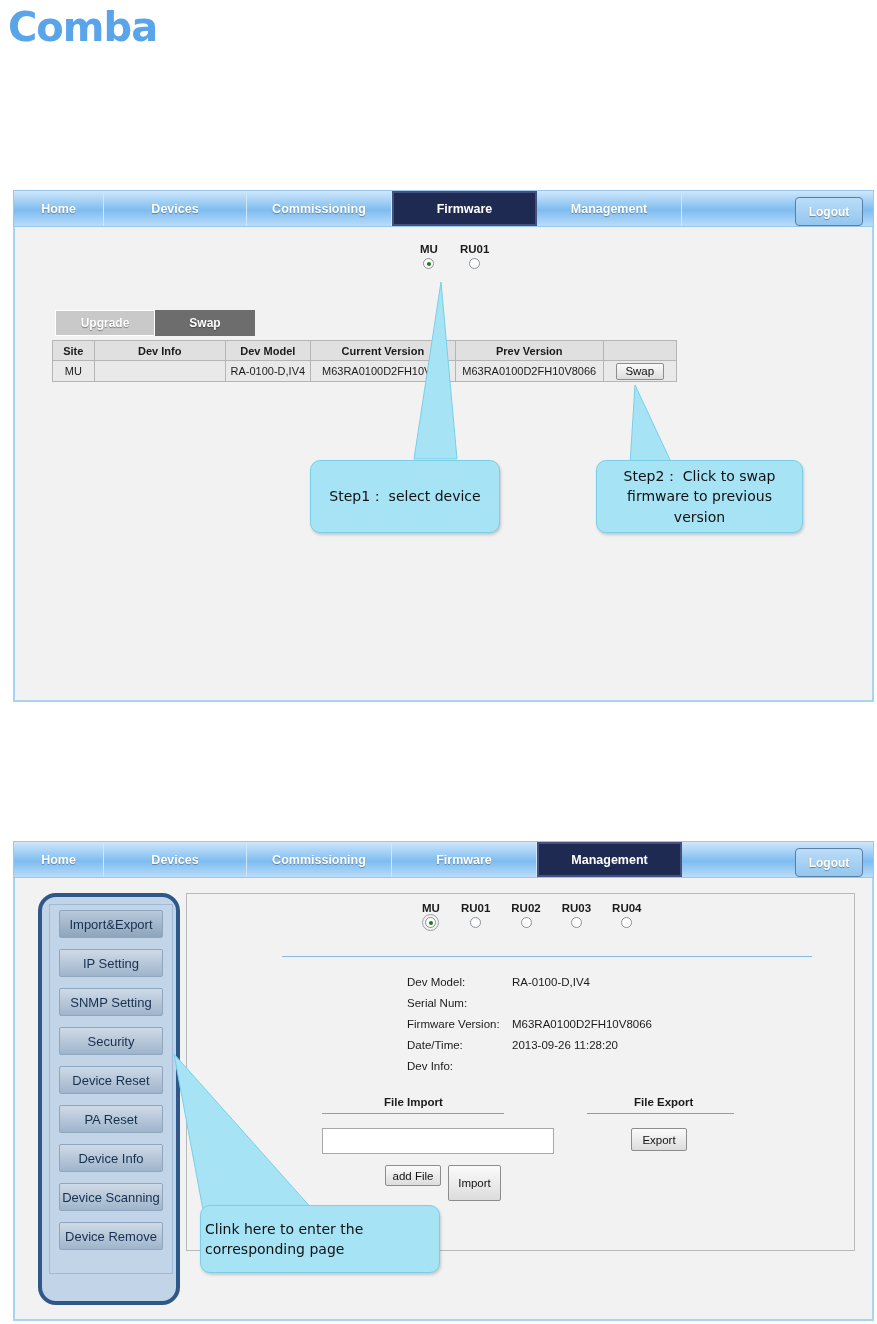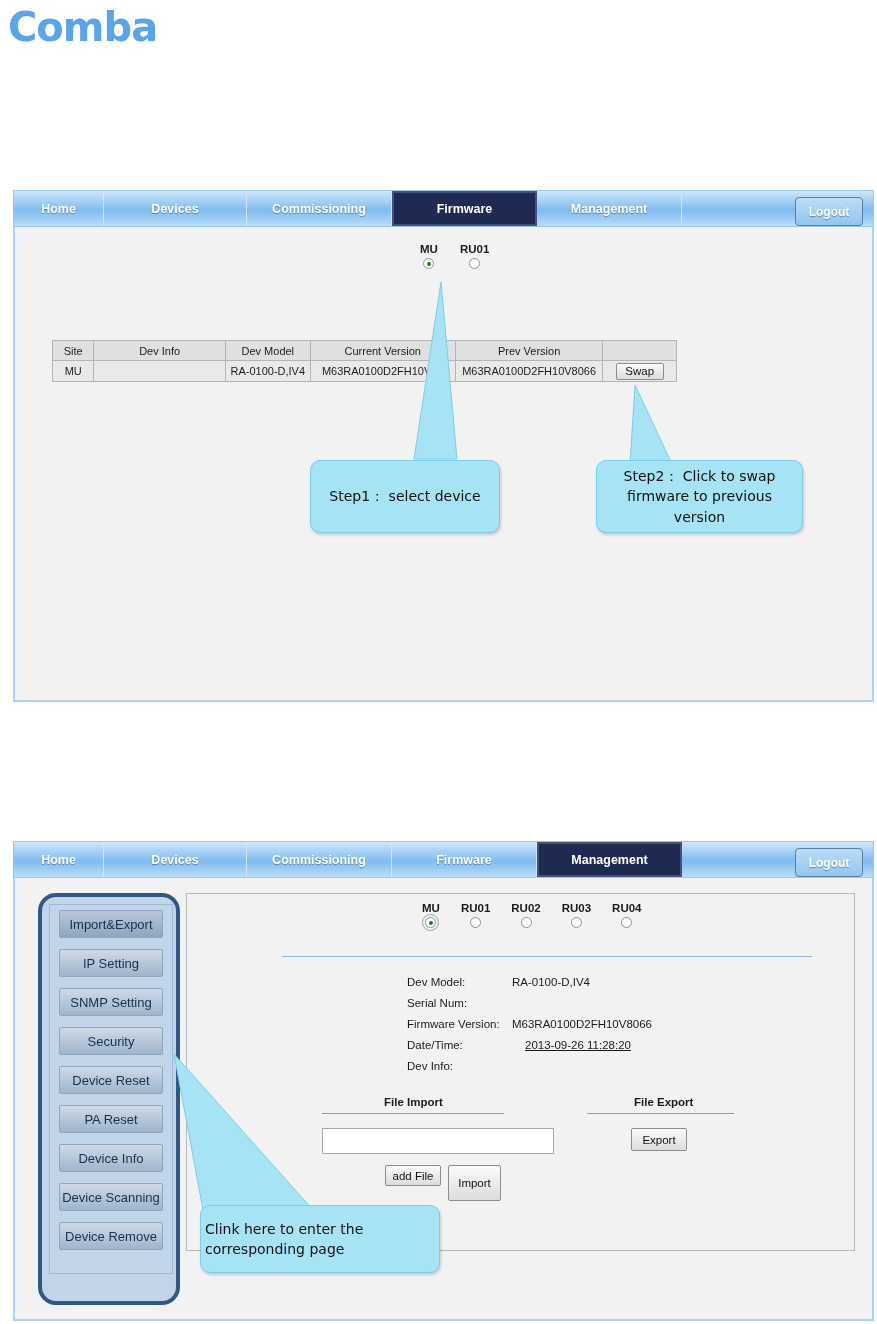--- a/index.html
+++ b/index.html
@@ -79,21 +79,21 @@
     background:#c9c9c9;border:1px solid #ffffff;box-sizing:border-box;cursor:pointer;
   }
   .subtab.active{background:#6d6d6d;border-color:#6d6d6d;}
   
   .fwtable{
     position:absolute;border-collapse:collapse;
     font-size:11px;color:#1b1b1b;background:#ffffff;
   }
   .fwtable th{
     background:#e0e0e0;border:1px solid #b5b5b5;
-    font-weight:normal;height:19px;padding:0 4px;
+    font-weight:bold;height:19px;padding:0 4px;
   }
   .fwtable td{
     background:#e9e9e9;border:1px solid #b5b5b5;
     height:20px;padding:0 4px;text-align:center;
   }
   .btn{
     display:inline-flex;align-items:center;justify-content:center;
     background:linear-gradient(to bottom,#fbfbfb,#dcdcdc);
     border:1px solid #8d8d8d;border-radius:2px;
     font-size:11.5px;color:#111;cursor:pointer;
@@ -169,20 +169,24 @@
       <div class="radio-item">
         <span class="rlabel">MU</span>
         <span class="radio-dot on"></span>
       </div>
       <div class="radio-item">
         <span class="rlabel">RU01</span>
         <span class="radio-dot"></span>
       </div>
     </div>
 
+    <div class="subtabs" style="left:40px;top:83px;">
+      <div class="subtab">Upgrade</div>
+      <div class="subtab active">Swap</div>
+    </div>
 
     <table class="fwtable" style="left:37px;top:113px;width:625px;">
       <thead>
         <tr>
           <th style="width:36px;">Site</th>
           <th style="width:150px;">Dev Info</th>
           <th style="width:88px;">Dev Model</th>
           <th style="width:140px;">Current Version</th>
           <th style="width:140px;">Prev Version</th>
           <th style="width:71px;"></th>
@@ -274,21 +278,21 @@
   <div class="info-row" style="left:220px;top:82px;">Dev Model:</div>
   <div class="info-row" style="left:325px;top:82px;">RA-0100-D,IV4</div>
 
   <div class="info-row" style="left:220px;top:103px;">Serial Num:</div>
   <div class="info-row" style="left:325px;top:103px;"></div>
 
   <div class="info-row" style="left:220px;top:124px;">Firmware Version:</div>
   <div class="info-row" style="left:325px;top:124px;">M63RA0100D2FH10V8066</div>
 
   <div class="info-row" style="left:220px;top:145px;">Date/Time:</div>
-  <div class="info-row" style="left:338px;top:145px;text-decoration:underline;">2013-09-26 11:28:20</div>
+  <div class="info-row" style="left:325px;top:145px;">2013-09-26 11:28:20</div>
 
   <div class="info-row" style="left:220px;top:166px;">Dev Info:</div>
   <div class="info-row" style="left:325px;top:166px;"></div>
 
   <div class="sec-title" style="left:197px;top:202px;">File Import</div>
   <div class="sec-line" style="left:135px;top:219px;width:182px;"></div>
   <input class="txtfield" style="left: 135px; top: 234px; width: 232px; height: 26px; padding: 0px 4px; font-size: 11px; font-family: &quot;Liberation Sans&quot;, sans-serif;" value="">
   <span class="btn" style="position:absolute;left:198px;top:271px;width:56px;height:21px;">add File</span>
   <span class="btn" style="position:absolute;left:261px;top:271px;width:53px;height:36px;">Import</span>
 

